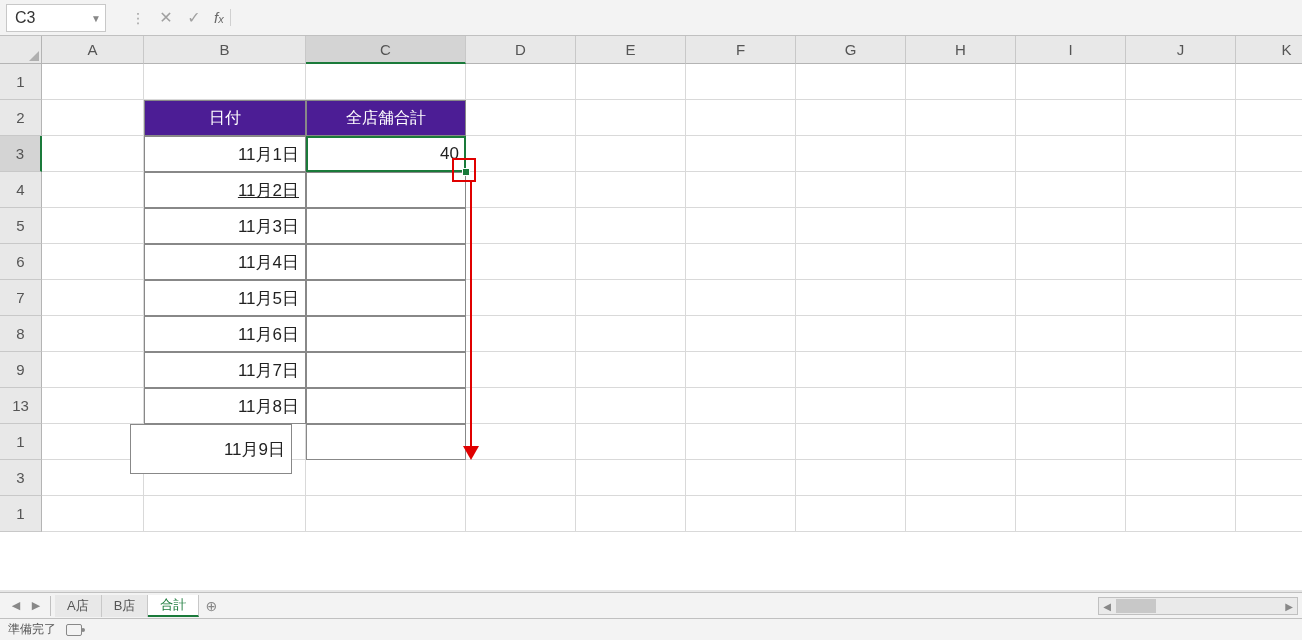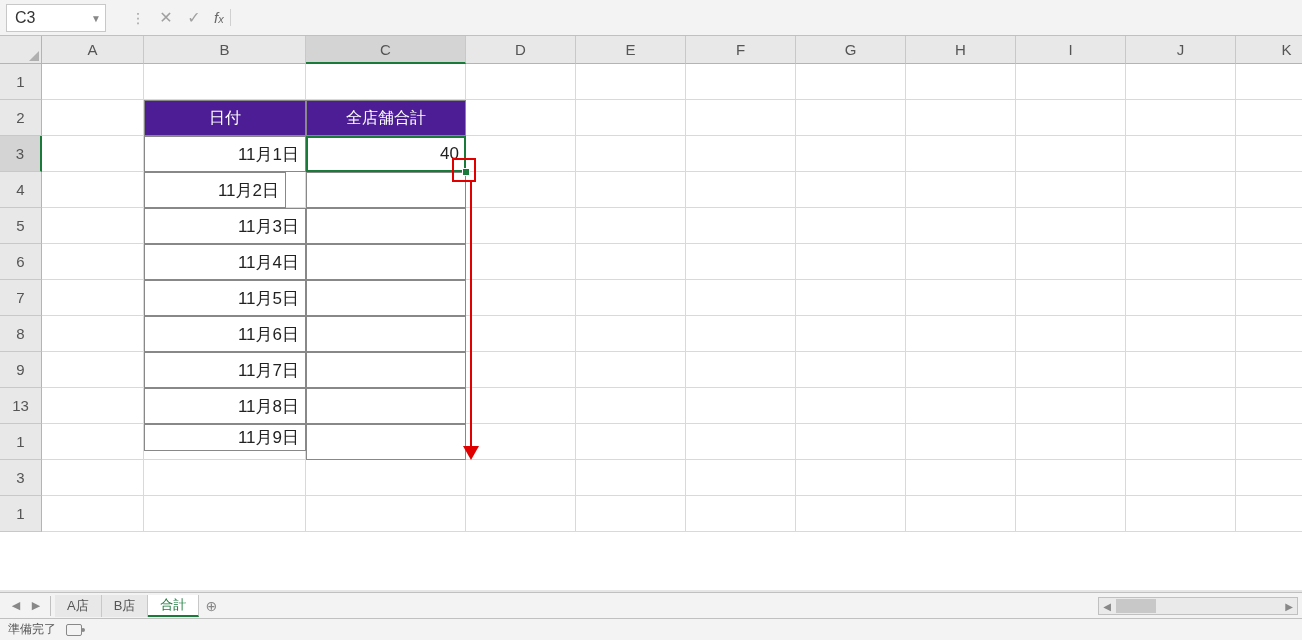--- a/index.html
+++ b/index.html
@@ -243,35 +243,35 @@
       <div class="cell " style="left: 644px; top: 432px; width: 110px; height: 36px;"></div>
       <div class="cell " style="left: 754px; top: 432px; width: 110px; height: 36px;"></div>
       <div class="cell " style="left: 864px; top: 432px; width: 110px; height: 36px;"></div>
       <div class="cell " style="left: 974px; top: 432px; width: 110px; height: 36px;"></div>
       <div class="cell " style="left: 1084px; top: 432px; width: 110px; height: 36px;"></div>
       <div class="cell " style="left: 1194px; top: 432px; width: 102px; height: 36px;"></div>
       <div class="cell hd" style="left: 102px; top: 36px; width: 162px; height: 36px;">日付</div>
       <div class="cell hd" style="left: 264px; top: 36px; width: 160px; height: 36px;">全店舗合計</div>
       <div class="cell bd right" style="left: 102px; top: 72px; width: 162px; height: 36px;">11月1日</div>
       <div class="cell bd right" style="left: 264px; top: 72px; width: 160px; height: 36px;">40</div>
-      <div class="cell bd right" style="left: 102px; top: 108px; width: 142px; height: 36px;">11月2日</div>
+      <div class="cell bd right" style="left: 102px; top: 108px; width: 162px; height: 36px; text-decoration: underline;">11月2日</div>
       <div class="cell bd right" style="left: 264px; top: 108px; width: 160px; height: 36px;"></div>
       <div class="cell bd right" style="left: 102px; top: 144px; width: 162px; height: 36px;">11月3日</div>
       <div class="cell bd right" style="left: 264px; top: 144px; width: 160px; height: 36px;"></div>
       <div class="cell bd right" style="left: 102px; top: 180px; width: 162px; height: 36px;">11月4日</div>
       <div class="cell bd right" style="left: 264px; top: 180px; width: 160px; height: 36px;"></div>
       <div class="cell bd right" style="left: 102px; top: 216px; width: 162px; height: 36px;">11月5日</div>
       <div class="cell bd right" style="left: 264px; top: 216px; width: 160px; height: 36px;"></div>
       <div class="cell bd right" style="left: 102px; top: 252px; width: 162px; height: 36px;">11月6日</div>
       <div class="cell bd right" style="left: 264px; top: 252px; width: 160px; height: 36px;"></div>
       <div class="cell bd right" style="left: 102px; top: 288px; width: 162px; height: 36px;">11月7日</div>
       <div class="cell bd right" style="left: 264px; top: 288px; width: 160px; height: 36px;"></div>
       <div class="cell bd right" style="left: 102px; top: 324px; width: 162px; height: 36px;">11月8日</div>
       <div class="cell bd right" style="left: 264px; top: 324px; width: 160px; height: 36px;"></div>
-      <div class="cell bd right" style="left: 102px; top: 360px; width: 162px; height: 27px;">11月9日</div>
+      <div class="cell bd right" style="left: 88px; top: 360px; width: 162px; height: 50px;">11月9日</div>
       <div class="cell bd right" style="left: 264px; top: 360px; width: 160px; height: 36px;"></div>
       <div class="selection" style="left: 264px; top: 72px; width: 160px; height: 36px;"></div>
       <div class="fill-handle" style="left: 420px; top: 104px;"></div>
       <div class="fill-highlight" style="left: 410px; top: 94px; width: 24px; height: 24px;"></div>
       <div class="arrow-line" style="left: 428px; top: 118px; height: 264px;"></div>
       <div class="arrow-head" style="left: 421px; top: 382px;"></div>
     </div>
 </div>
 
 <div class="tab-strip">

